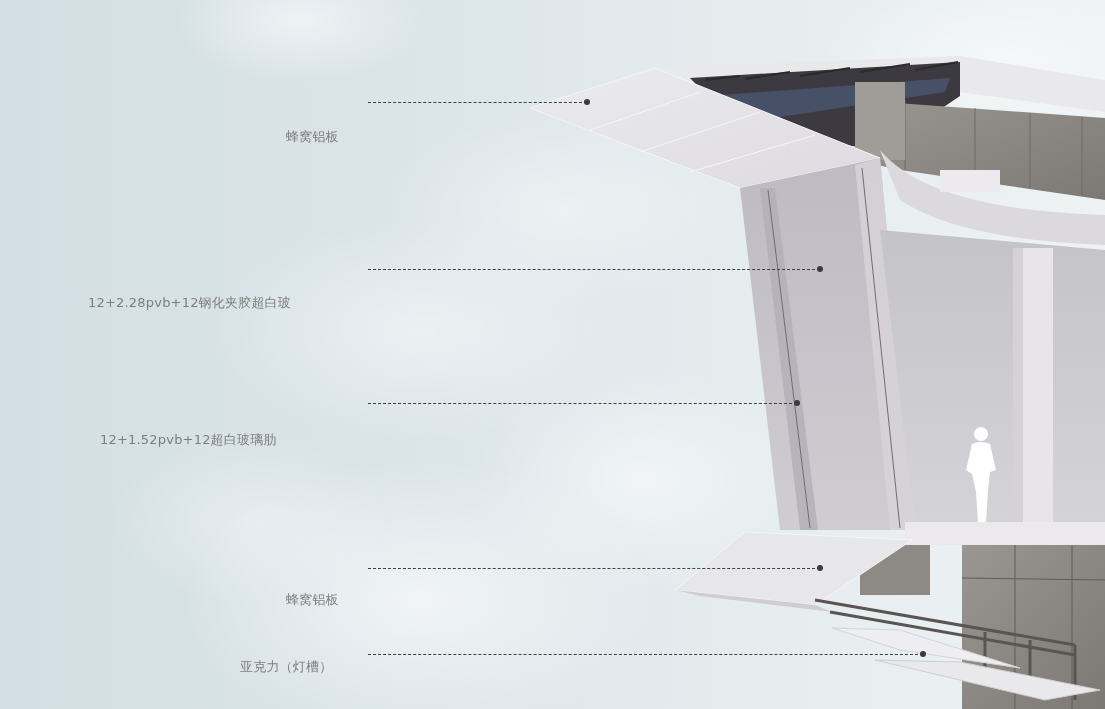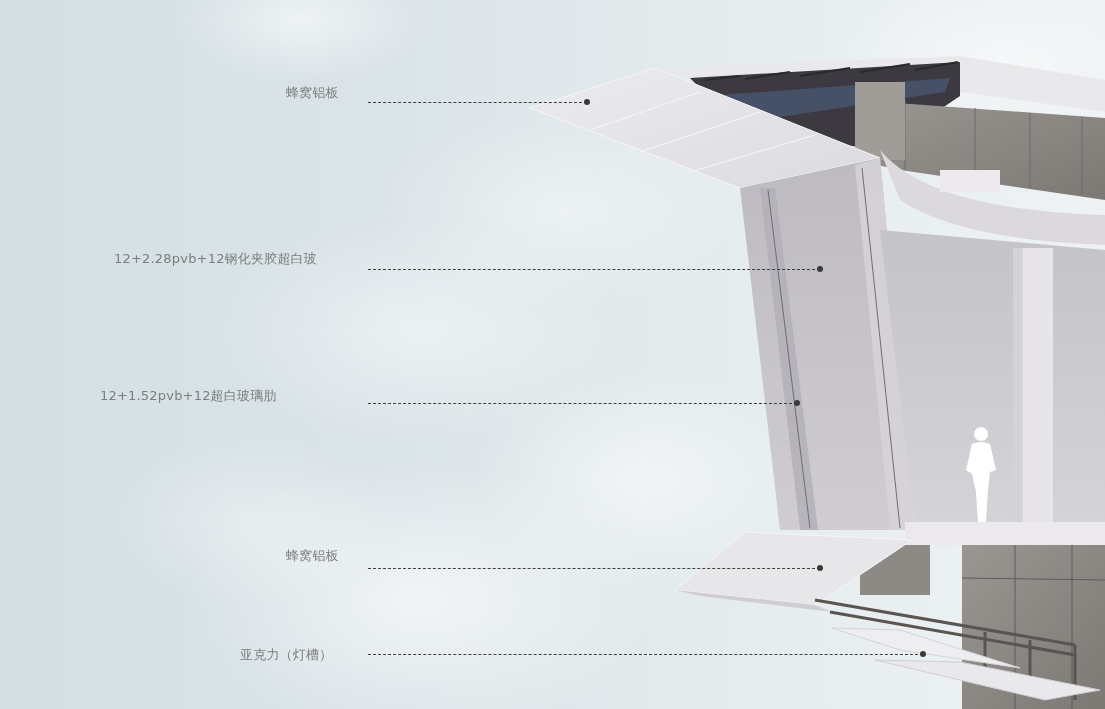--- a/index.html
+++ b/index.html
@@ -15,20 +15,21 @@
         radial-gradient(ellipse 300px 160px at 420px 330px, rgba(255,255,255,0.45), rgba(255,255,255,0) 70%),
         radial-gradient(ellipse 260px 140px at 560px 210px, rgba(255,255,255,0.4), rgba(255,255,255,0) 70%),
         radial-gradient(ellipse 340px 200px at 420px 600px, rgba(255,255,255,0.6), rgba(255,255,255,0) 70%),
         radial-gradient(ellipse 200px 120px at 250px 520px, rgba(255,255,255,0.35), rgba(255,255,255,0) 70%),
         radial-gradient(ellipse 240px 160px at 640px 480px, rgba(255,255,255,0.5), rgba(255,255,255,0) 70%),
         linear-gradient(90deg, #d3dfe4 0%, #dce5e9 40%, #e6edef 70%, #eef2f3 100%);
     }
     .label {
       position: absolute; color: #7d7d7d; font-size: 13px; white-space: nowrap;
       letter-spacing: 0.2px;
+      margin-top: 44px;
     }
     .leader {
       position: absolute; height: 0; border-top: 1px dashed #3f3f3f;
     }
     .dot {
       position: absolute; width: 6px; height: 6px; border-radius: 50%;
       background: #3a3a3a; margin-left: -3px; margin-top: -3px;
     }
     svg.building { position: absolute; left: 0; top: 0; }
   </style>
@@ -133,34 +134,34 @@
   <polygon points="875,660 960,662 1100,690 1045,700" fill="#e9e8eb" stroke="#cfcdd2" stroke-width="1"></polygon>
 </svg>
 
 <div>
   <div class="label" style="left:286px; top:84px;">蜂窝铝板</div>
   <div class="leader" style="left:368px; top:102px; width:219px;"></div>
   <div class="dot" style="left:587px; top:102px;"></div>
 </div>
 
 <div>
-  <div class="label" style="left:114px; top:250px;">12+2.28pvb+12钢化夹胶超白玻</div>
+  <div class="label" style="left:88px; top:250px;">12+2.28pvb+12钢化夹胶超白玻</div>
   <div class="leader" style="left:368px; top:269px; width:452px;"></div>
   <div class="dot" style="left:820px; top:269px;"></div>
 </div>
 
 <div>
   <div class="label" style="left:100px; top:387px;">12+1.52pvb+12超白玻璃肋</div>
   <div class="leader" style="left:368px; top:403px; width:429px;"></div>
   <div class="dot" style="left:797px; top:403px;"></div>
 </div>
 
 <div>
   <div class="label" style="left:286px; top:547px;">蜂窝铝板</div>
   <div class="leader" style="left:368px; top:568px; width:452px;"></div>
   <div class="dot" style="left:820px; top:568px;"></div>
 </div>
 
 <div>
-  <div class="label" style="left:240px; top:646px;text-align:center;">亚克力（灯槽）</div>
+  <div class="label" style="left:240px; top:614px;text-align:center;">亚克力（灯槽）</div>
   <div class="leader" style="left:368px; top:654px; width:555px;"></div>
   <div class="dot" style="left:923px; top:654px;"></div>
 </div>
 
 </body></html>

